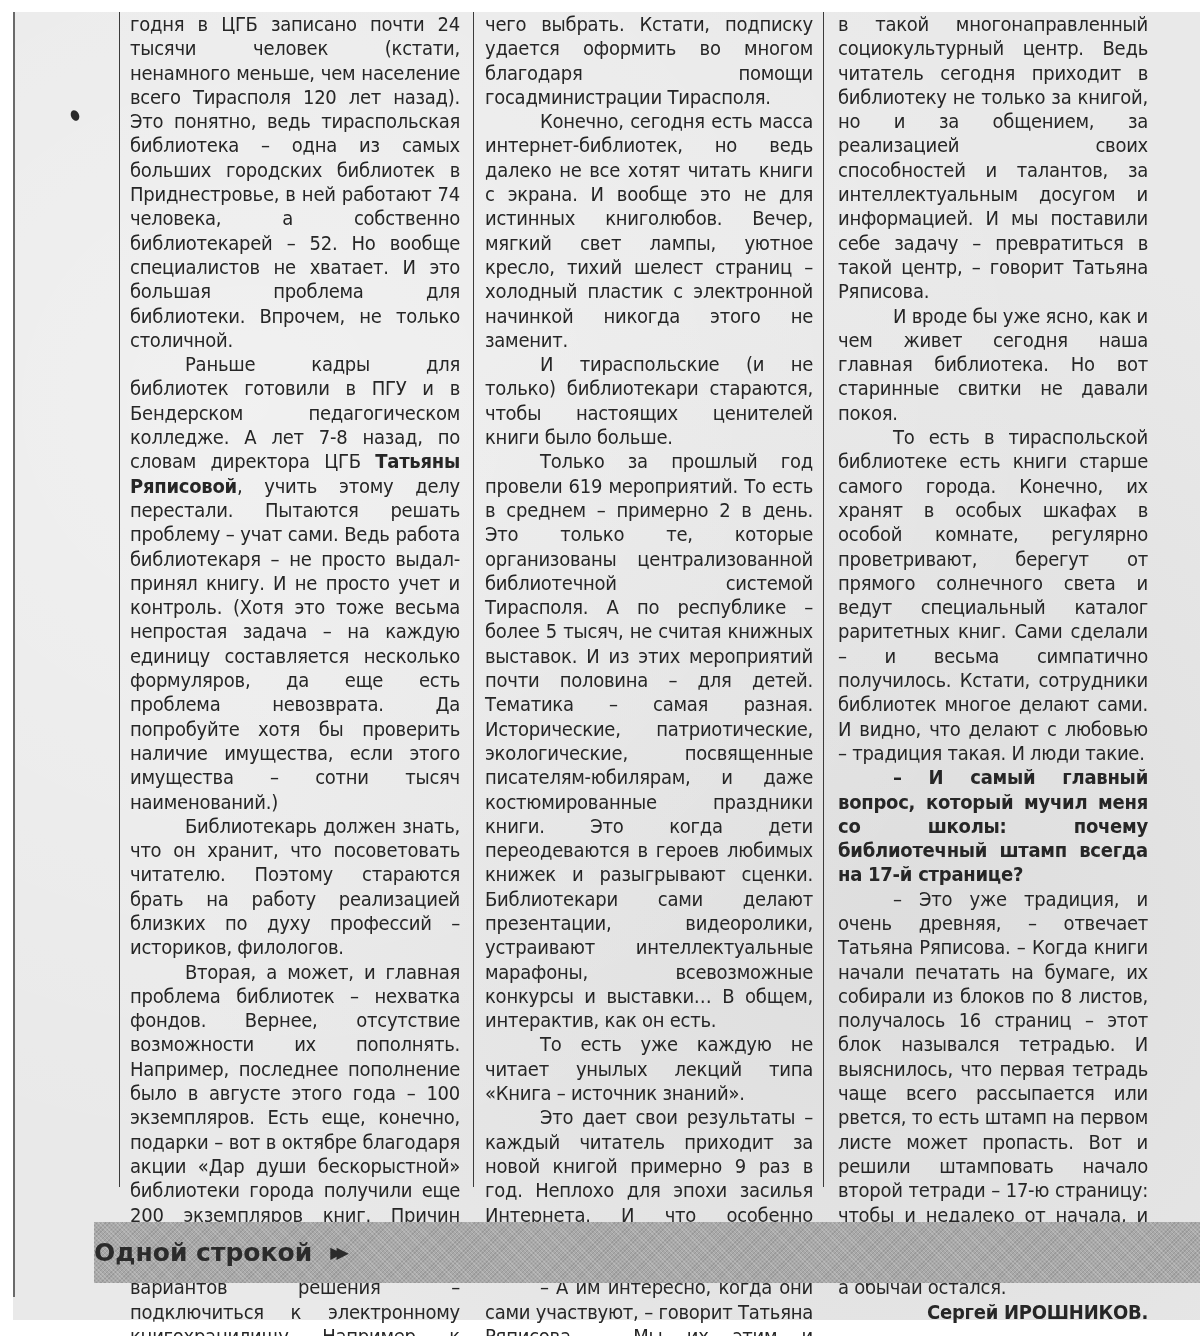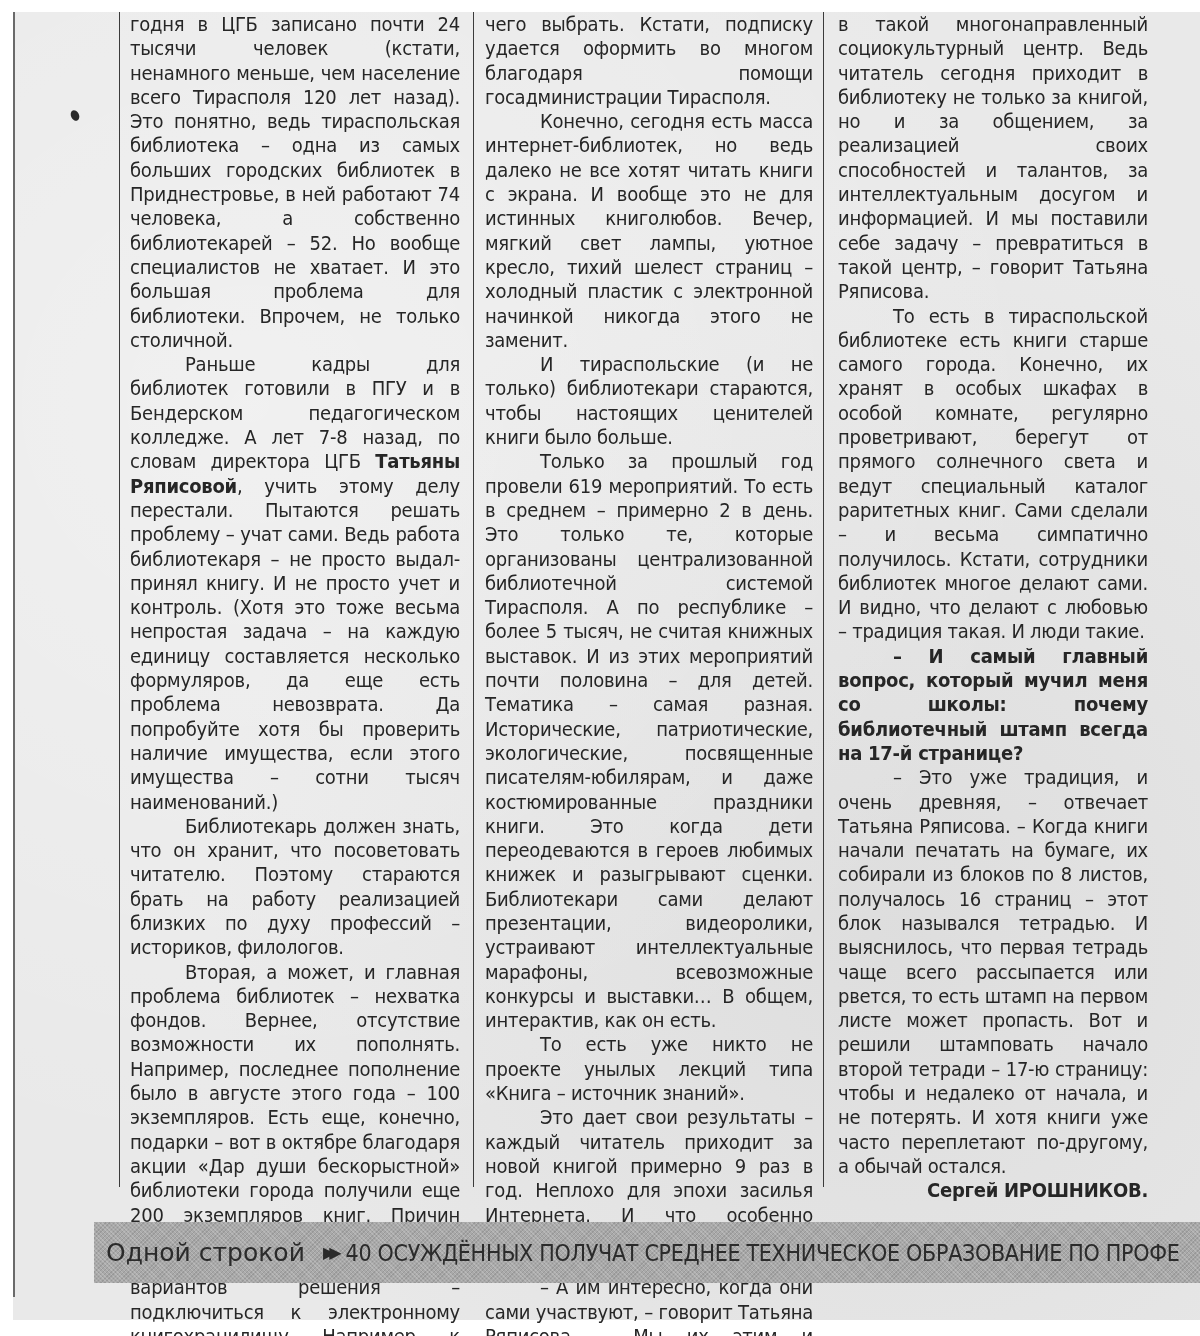--- a/index.html
+++ b/index.html
@@ -42,21 +42,21 @@
   .banner {
     position:absolute; left:94px; top:1222px; width:1106px; height:61px;
     background-color:#a9a9a9;
     background-image:
       repeating-linear-gradient(45deg, rgba(255,255,255,0.18) 0 1px, transparent 1px 3px),
       repeating-linear-gradient(-45deg, rgba(0,0,0,0.10) 0 1px, transparent 1px 3px);
     display:flex; align-items:center; white-space:nowrap; overflow:hidden;
   }
   .banner-title {
     font-family:"DejaVu Sans","Liberation Sans",sans-serif;
-    font-size:25px; color:#2b2b2b; margin-left:12px;
+    font-size:25px; color:#2b2b2b; font-weight:bold;
   }
   .banner-arrow {
     font-family:"DejaVu Sans",sans-serif; font-size:16px; color:#2b2b2b; margin:0 10px 0 18px;
     letter-spacing:-6px;
   }
   .banner-headline {
     font-family:"DejaVu Sans Condensed","DejaVu Sans",sans-serif;
     font-size:23px; color:#2b2b2b; letter-spacing:-0.3px;
   }
 </style>
@@ -76,31 +76,31 @@
   <p class="ind"><span>Раньше кадры для библиотек готовили в ПГУ и в Бендерском педагогическом колледже. А лет 7-8 назад, по словам директора ЦГБ </span><b>Татьяны Ряписовой</b><span>, учить этому делу перестали. Пытаются решать проблему – учат сами. Ведь работа библиотекаря – не просто выдал-принял книгу. И не просто учет и контроль. (Хотя это тоже весьма непростая задача – на каждую единицу составляется несколько формуляров, да еще есть проблема невозврата.  Да попробуйте хотя бы проверить наличие имущества, если этого имущества – сотни тысяч наименований.)</span></p>
   <p class="ind">Библиотекарь должен знать, что он хранит, что посоветовать читателю. Поэтому стараются брать на работу реализацией близких по духу профессий – историков, филологов.</p>
   <p class="ind">Вторая, а может, и главная проблема библиотек – нехватка фондов. Вернее, отсутствие возможности их пополнять. Например, последнее пополнение было в августе этого года – 100 экземпляров. Есть еще, конечно, подарки – вот в октябре благодаря акции «Дар души бескорыстной» библиотеки города получили еще 200 экземпляров книг. Причин множество – и экономические, и политические. Как один из вариантов решения – подключиться к электронному книгохранилищу. Например, к такому, как Российская национальная электронная библиотека. Это Федеральная государственная информационная система, которая объединяет фонды публичных библиотек. Сегодня в этом проекте участвуют десятки российских</p>
 </div>
 
 <div class="col" id="c2">
   <p>чего выбрать. Кстати, подписку удается оформить во многом благодаря помощи госадминистрации Тирасполя.</p>
   <p class="ind">Конечно, сегодня есть масса интернет-библиотек, но ведь далеко не все хотят читать книги с экрана. И вообще это не для истинных книголюбов. Вечер, мягкий свет лампы, уютное кресло, тихий шелест страниц – холодный пластик с электронной начинкой никогда этого не заменит.</p>
   <p class="ind">И тираспольские (и не только) библиотекари стараются, чтобы настоящих ценителей книги было больше.</p>
   <p class="ind">Только за прошлый год провели 619 мероприятий. То есть в среднем – примерно 2 в день. Это только те, которые организованы централизованной библиотечной системой Тирасполя. А по республике – более 5 тысяч, не считая книжных выставок. И из этих мероприятий   почти половина – для детей. Тематика – самая разная. Исторические, патриотические, экологические, посвященные писателям-юбилярам, и даже костюмированные праздники книги. Это когда дети переодеваются в героев любимых книжек и разыгрывают сценки. Библиотекари сами делают презентации, видеоролики, устраивают интеллектуальные марафоны, всевозможные конкурсы и выставки… В общем, интерактив, как он есть.</p>
-  <p class="ind">То есть уже никто не проекте унылых лекций типа «Книга – источник знаний».</p>
+  <p class="ind">То есть уже каждую не читает унылых лекций типа «Книга – источник знаний».</p>
   <p class="ind">Это дает свои результаты – каждый читатель приходит за новой книгой примерно 9 раз в год. Неплохо для эпохи засилья Интернета. И что особенно радует, половина нынешних читателей – дети.</p>
   <p class="ind">– А им интересно, когда они сами участвуют, – говорит Татьяна Ряписова. – Мы их этим и привлекаем – детям нравится что-то делать самим, а ведь чтобы сделать фигурку книжного героя, нужно сначала прочитать саму книжку. Так и становятся читателями.</p>
   <p class="ind">Особое внимание, конечно, детям, попавшим в трудную жизненную ситуацию. ЦГБ плотно работает с коррекцион-</p>
 </div>
 
 <div class="col" id="c3">
   <p>в такой многонаправленный социокультурный центр. Ведь читатель сегодня приходит в библиотеку не только за книгой, но и за общением, за реализацией своих способностей и талантов, за интеллектуальным досугом и информацией. И мы поставили себе задачу – превратиться в такой центр, – говорит Татьяна Ряписова.</p>
+  <p class="ind">И вроде бы уже ясно, как и чем живет сегодня наша главная библиотека. Но вот старинные свитки не давали покоя.</p>
   <p class="ind">То есть в тираспольской библиотеке есть книги старше самого города. Конечно, их хранят в особых шкафах в особой комнате, регулярно проветривают, берегут от прямого солнечного света и ведут специальный каталог раритетных книг. Сами сделали – и весьма симпатично получилось. Кстати, сотрудники библиотек многое делают сами. И видно, что делают с любовью – традиция такая. И люди такие.</p>
   <p class="ind"><b>– И самый главный вопрос, который мучил меня со школы: почему библиотечный штамп всегда на 17-й странице?</b></p>
   <p class="ind">– Это уже традиция, и очень древняя, – отвечает Татьяна Ряписова. – Когда книги начали печатать на бумаге, их собирали из блоков по 8 листов, получалось 16 страниц – этот блок назывался тетрадью. И выяснилось, что первая тетрадь чаще всего рассыпается или рвется, то есть штамп на первом листе может пропасть. Вот и решили штамповать начало второй тетради – 17-ю страницу: чтобы и недалеко от начала, и не потерять. И хотя книги уже часто переплетают по-другому, а обычай остался.</p>
   <p class="sign">Сергей ИРОШНИКОВ.</p>
 </div>
 
 <div class="banner">
   <span class="banner-title">Одной строкой</span>
   <span class="banner-arrow">▶▶</span>
-  <span class="banner-headline">40 ОСУЖДЁННЫХ ПОЛУЧАТ СРЕДНЕЕ ТЕХНИЧЕСКОЕ ОБРАЗОВАНИЕ  ПО ПРОФЕ</span>
 </div>
 
 </body></html>

